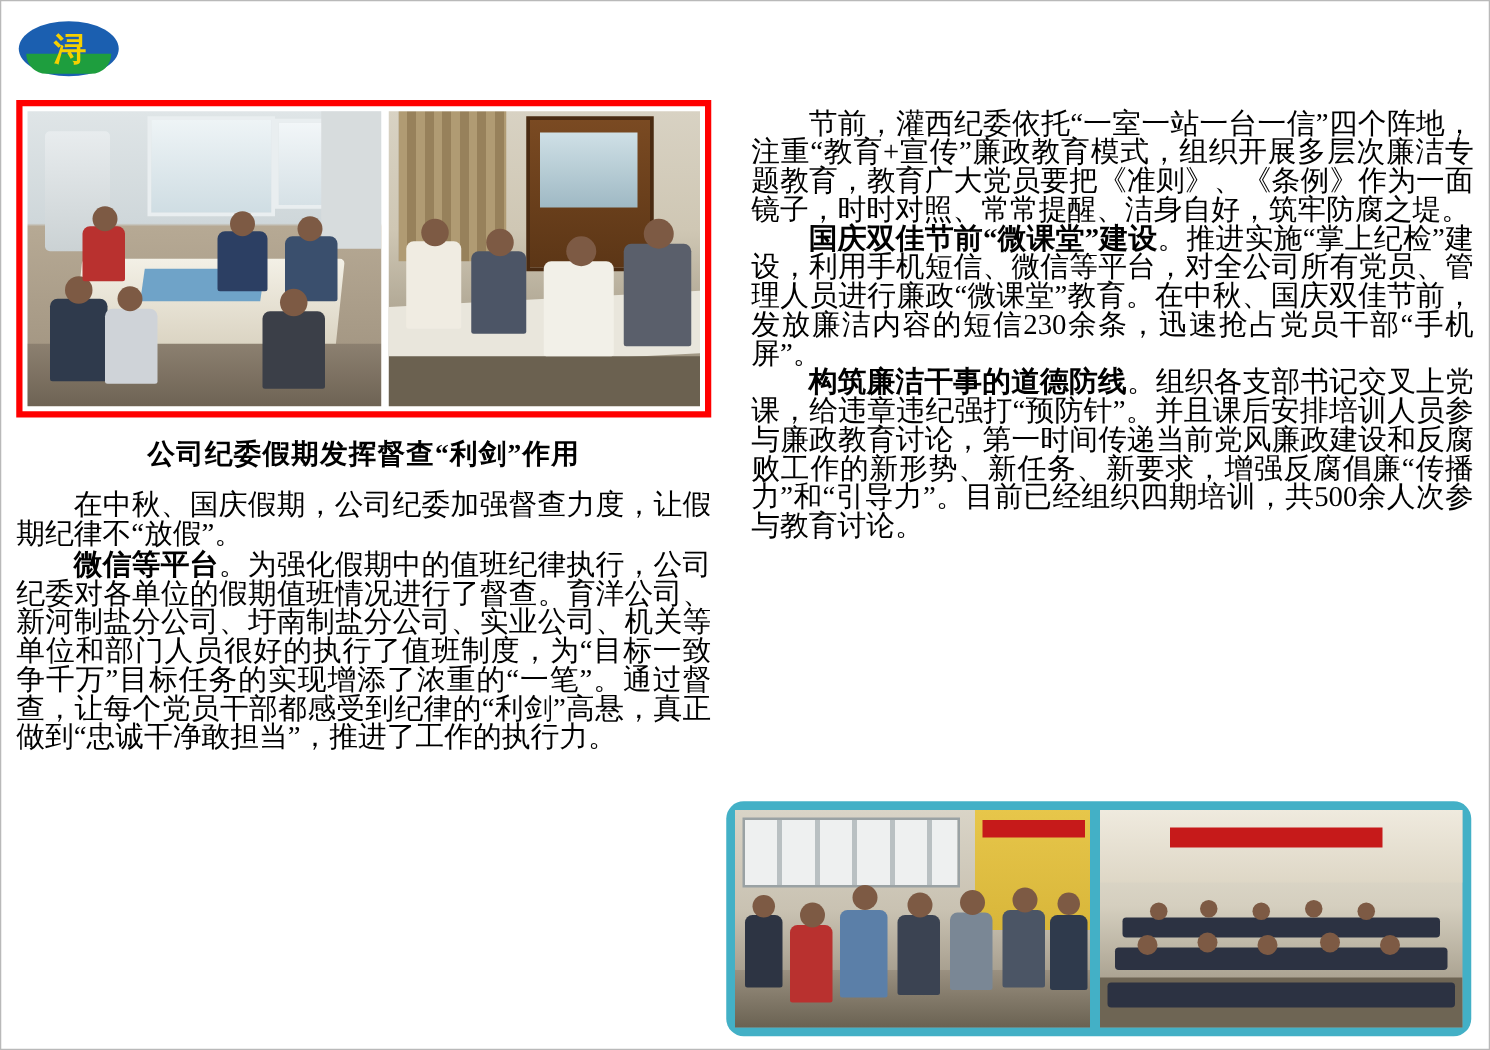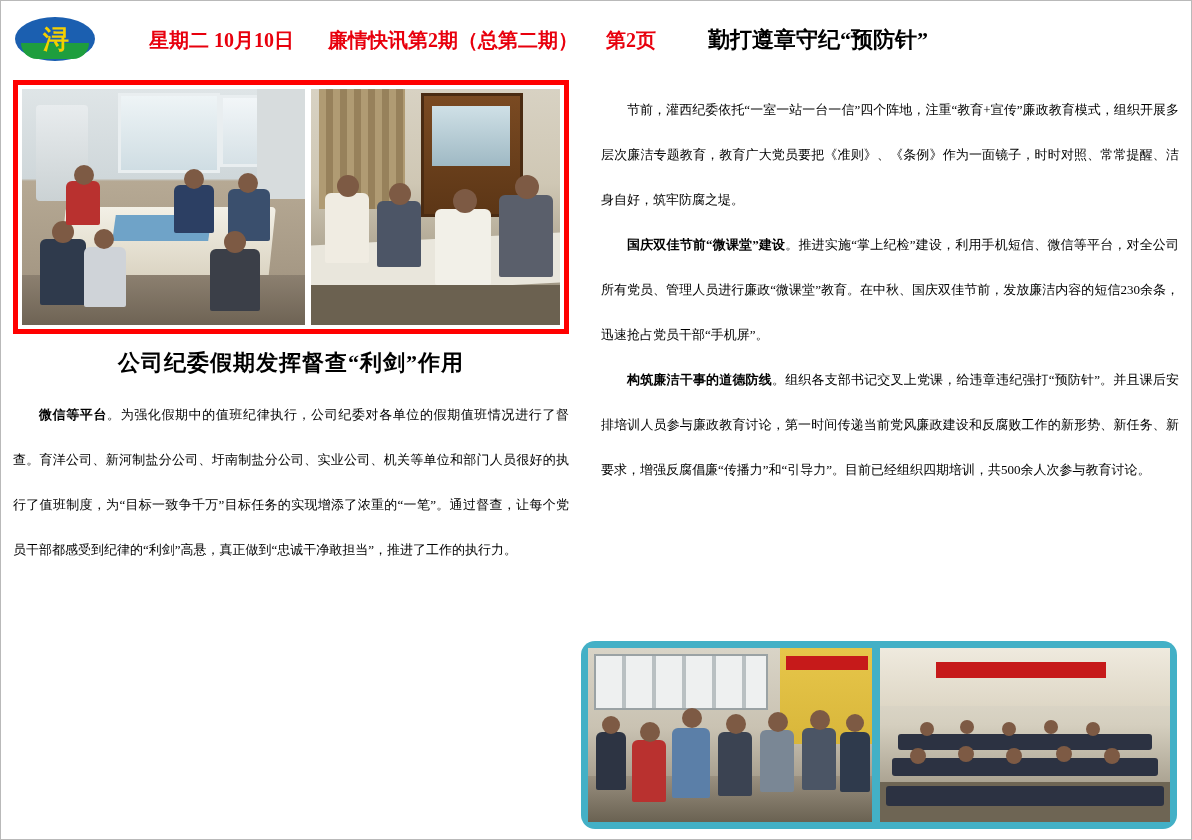--- a/index.html
+++ b/index.html
@@ -194,22 +194,22 @@
     text-align: center;
     font-size: 22px;
     font-weight: bold;
     color: #000;
     letter-spacing: 1px;
   }
 
   
   .body-text {
     margin-top: 14px;
-    font-size: 13px;
-    line-height: 45px;
+    font-size: 23px;
+    line-height: 23px;
     color: #000;
     text-align: justify;
   }
   .body-text p {
     margin: 0 0 2px 0;
     text-indent: 2em;
   }
   .body-text.right p { margin: 0; }
   b.bold-lead { font-weight: bold; }
 
@@ -269,26 +269,20 @@
 
 <div class="page">
 
   <div class="masthead">
 
     <div class="logo">
       <div class="logo-ellipse"></div>
       <div class="logo-mark">浔</div>
     </div>
 
-    <div class="head-line">
-      <span class="head-red head-date">星期二  10月10日</span>
-      <span class="head-red head-issue">廉情快讯第2期（总第二期）</span>
-      <span class="head-red head-page">第2页</span>
-      <span class="head-title">勤打遵章守纪“预防针”</span>
-    </div>
   </div>
 
   <div class="col-left">
 
     <div class="photo-frame">
 
       <div class="photo photo-a ph1">
         <div class="ac"></div>
         <div class="window"></div>
         <div class="window2"></div>
@@ -324,20 +318,21 @@
         <div class="pers" style="left:124px;top:120px;width:56px;height:76px;background:#f2f0e8;"></div>
         <div class="head" style="left:142px;top:100px;width:24px;height:24px;"></div>
         <div class="pers" style="left:188px;top:106px;width:54px;height:82px;background:#5a5f6b;"></div>
         <div class="head" style="left:204px;top:86px;width:24px;height:24px;"></div>
       </div>
     </div>
 
     <div class="lead-headline">公司纪委假期发挥督查“利剑”作用</div>
 
     <div class="body-text">
+      <p><span>在中秋、国庆假期，公司纪委加强督查力度，让假期纪律不“放假”。</span></p>
       <p><span><b class="bold-lead">微信等平台</b>。为强化假期中的值班纪律执行，公司纪委对各单位的假期值班情况进行了督查。育洋公司、新河制盐分公司、圩南制盐分公司、实业公司、机关等单位和部门人员很好的执行了值班制度，为“目标一致争千万”目标任务的实现增添了浓重的“一笔”。通过督查，让每个党员干部都感受到纪律的“利剑”高悬，真正做到“忠诚干净敢担当”，推进了工作的执行力。</span></p>
     </div>
   </div>
 
   <div class="col-right">
     <div class="body-text right">
       <p><span>节前，灌西纪委依托“一室一站一台一信”四个阵地，注重“教育+宣传”廉政教育模式，组织开展多层次廉洁专题教育，教育广大党员要把《准则》、《条例》作为一面镜子，时时对照、常常提醒、洁身自好，筑牢防腐之堤。</span></p>
       <p><span><b class="bold-lead">国庆双佳节前“微课堂”建设</b>。推进实施“掌上纪检”建设，利用手机短信、微信等平台，对全公司所有党员、管理人员进行廉政“微课堂”教育。在中秋、国庆双佳节前，发放廉洁内容的短信230余条，迅速抢占党员干部“手机屏”。</span></p>
       <p><span><b class="bold-lead">构筑廉洁干事的道德防线</b>。组织各支部书记交叉上党课，给违章违纪强打“预防针”。并且课后安排培训人员参与廉政教育讨论，第一时间传递当前党风廉政建设和反腐败工作的新形势、新任务、新要求，增强反腐倡廉“传播力”和“引导力”。目前已经组织四期培训，共500余人次参与教育讨论。</span></p>
     </div>

